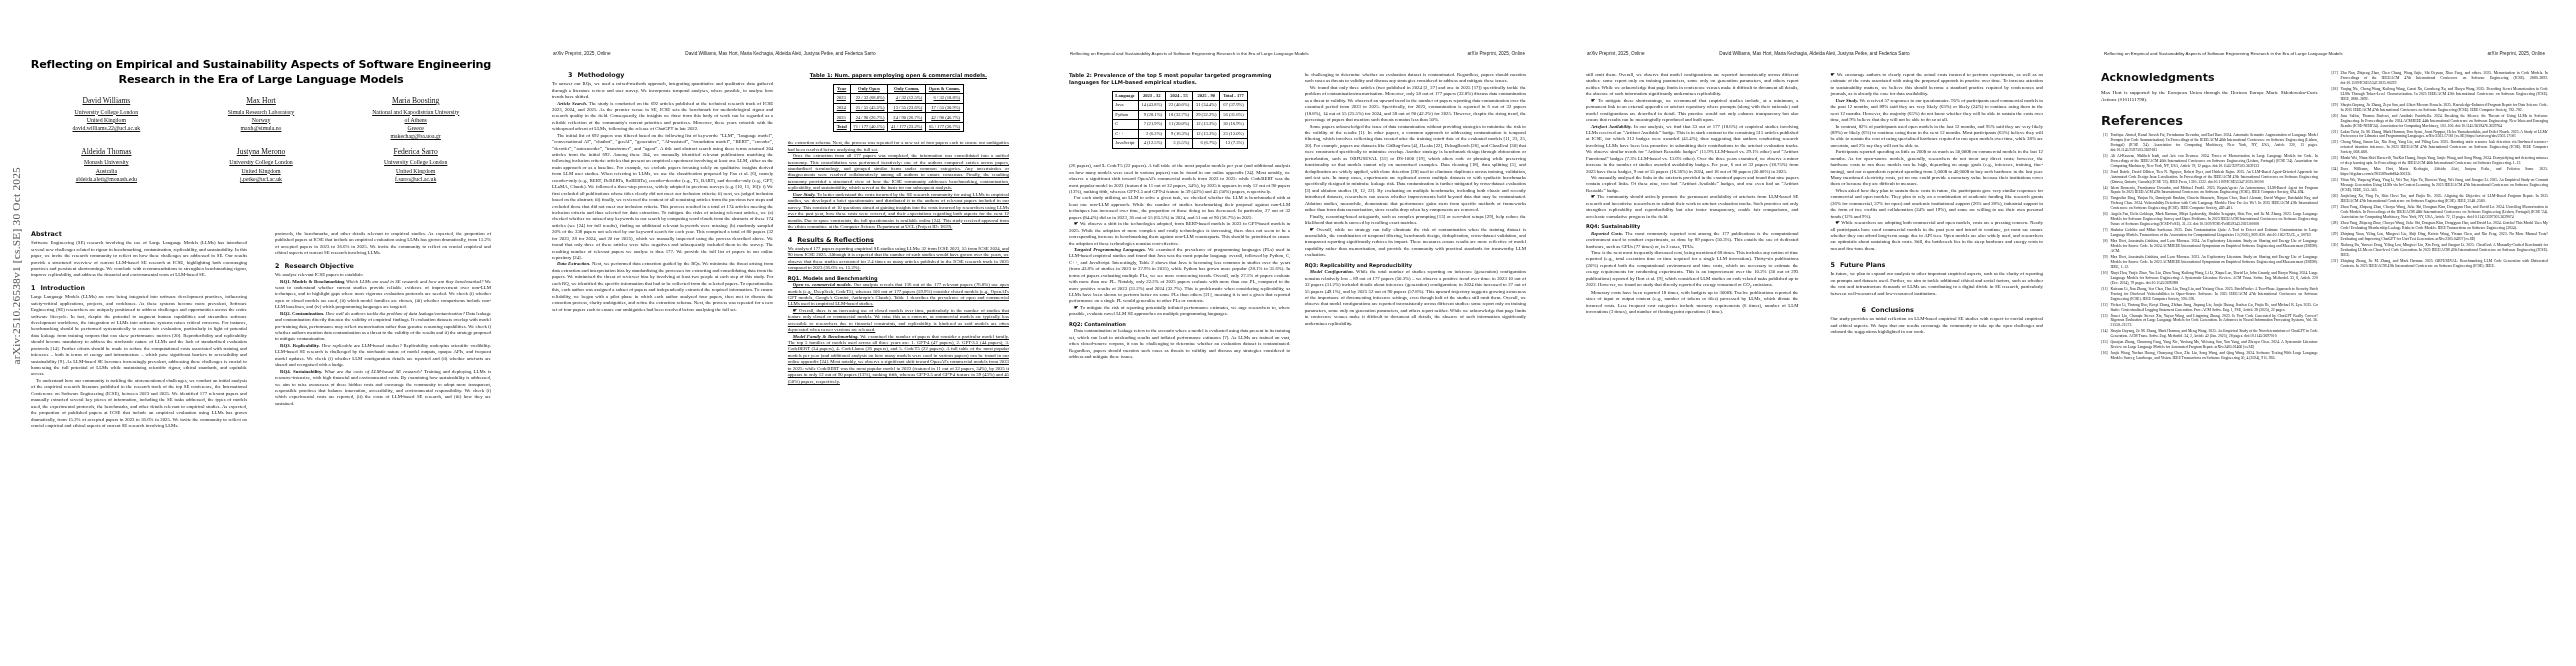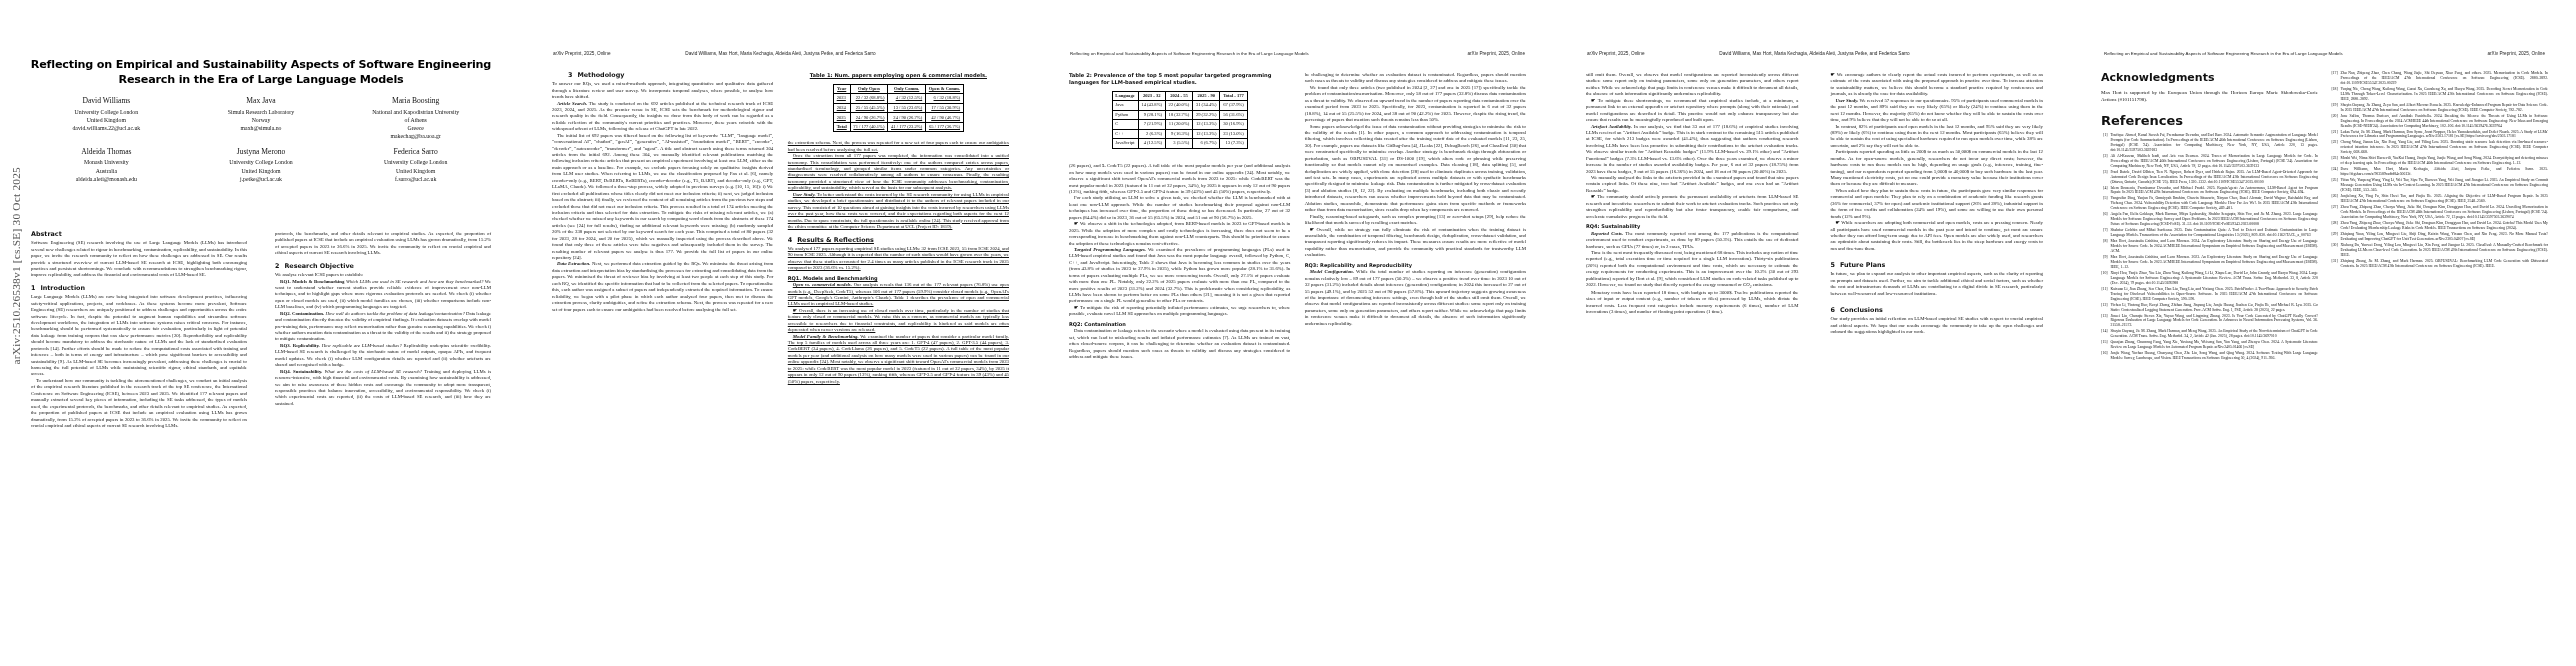--- a/index.html
+++ b/index.html
@@ -47,21 +47,21 @@
   
   .titleblock { position:absolute; left:29px; right:29px; top:58px; text-align:center; }
   .ptitle {
     font-family: "DejaVu Sans", sans-serif;
     font-weight: 700;
     font-size: 11.2px;
     line-height: 1.30;
     letter-spacing: -0.2px;
     color:#000;
   }
-  .authors-row { display:flex; margin-top: 9px; }
+  .authors-row { display:flex; margin-top: 9px; text-decoration: underline; }
   .author { flex:1 1 0; text-align:center; font-size:5.8px; line-height:1.42; }
   .author .nm { font-size:7.6px; margin-bottom:0.6px; }
   .author .ln { display:block; }
   .authors-row.second { margin-top: 6.7px; }
 
   
   .cols { position:absolute; top:0; left:0; right:0; display:flex; }
   .col { font-size:4.8px; line-height:1.345; text-align:justify; hyphens:auto; }
   .col p { margin:0; text-indent: 5px; }
   .col p.noind { text-indent:0; }
@@ -133,21 +133,21 @@
       <div class="ptitle">Reflecting on Empirical and Sustainability Aspects of Software Engineering Research in the Era of Large Language Models</div>
 
       <div class="authors-row">
         <div class="author">
           <div class="nm">David Williams</div>
           <span class="ln">University College London</span>
           <span class="ln">United Kingdom</span>
           <span class="ln">david.williams.22@ucl.ac.uk</span>
         </div>
         <div class="author">
-          <div class="nm">Max Java</div>
+          <div class="nm">Max Hort</div>
           <span class="ln">Simula Research Laboratory</span>
           <span class="ln">Norway</span>
           <span class="ln">maxh@simula.no</span>
         </div>
         <div class="author">
           <div class="nm">Maria Boosting</div>
           <span class="ln">National and Kapodistrian University</span>
           <span class="ln">of Athens</span>
           <span class="ln">Greece</span>
           <span class="ln">makechag@ba.uoa.gr</span>
@@ -379,21 +379,21 @@
         <p>In contrast, 82% of participants used open models in the last 12 months, and 95% said they are very likely (89%) or likely (6%) to continue using them in the next 12 months. Most participants (65%) believe they will be able to sustain the cost of using specialised hardware required to run open models over time, while 38% are uncertain, and 2% say they will not be able to.</p>
         <p>Participants reported spending as little as 200$ to as much as 50,000$ on commercial models in the last 12 months. As for open-source models, generally, researchers do not incur any direct costs; however, the hardware costs to run these models can be high, depending on usage goals (e.g., inference, training, fine-tuning), and our respondents reported spending from 5,000$ to 40,000$ to buy such hardware in the last year. Many mentioned electricity costs, yet no one could provide a monetary value because their institutions cover them or because they are difficult to measure.</p>
         <p>When asked how they plan to sustain these costs in future, the participants gave very similar responses for commercial and open models: They plan to rely on a combination of academic funding like research grants (36% for commercial, 37% for open) and academic institutional support (26% and 28%), industrial support in the form of free credits and collaboration (24% and 19%), and some are willing to use their own personal funds (12% and 9%).</p>
         <p><span class="ptr">☛ </span><span>While researchers are adopting both commercial and open models, costs are a pressing concern. Nearly all participants have used commercial models in the past year and intend to continue, yet most are unsure whether they can afford long-term usage due to API fees. Open models are also widely used, and researchers are optimistic about sustaining their costs. Still, the bottleneck lies in the steep hardware and energy costs to run and fine-tune them.</span></p>
 
         <h2 class="sec" style="margin-top:10px;">
           <span class="num">5</span><span>Future Plans</span>
         </h2>
         <p class="noind">In future, we plan to expand our analysis to other important empirical aspects, such as the clarity of reporting on prompts and datasets used. Further, we aim to tackle additional ethical and social factors, such as whether the cost and infrastructure demands of LLMs are contributing to a digital divide in SE research, particularly between well-resourced and low-resourced institutions.</p>
 
-        <h2 class="sec" style="margin-top:10px;">
+        <h2 class="sec" style="margin-top:10px;margin-left:31px;">
           <span class="num">6</span><span>Conclusions</span>
         </h2>
         <p class="noind">Our study provides an initial reflection on LLM-based empirical SE studies with respect to crucial empirical and ethical aspects. We hope that our results encourage the community to take up the open challenges and onboard the suggestions highlighted in our work.</p>
       </div>
     </div>
   </div>
 
   <div class="page p5">
     <div class="runhead">
       <span class="lft" style="font-size:4.4px;">Reflecting on Empirical and Sustainability Aspects of Software Engineering Research in the Era of Large Language Models</span>

